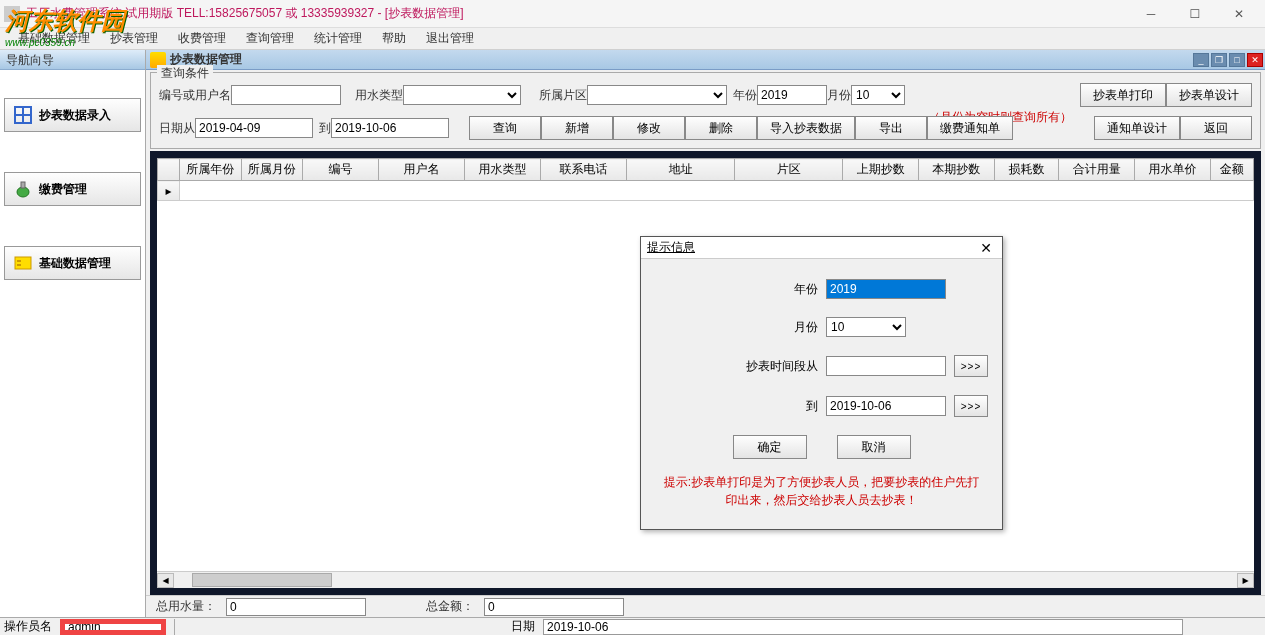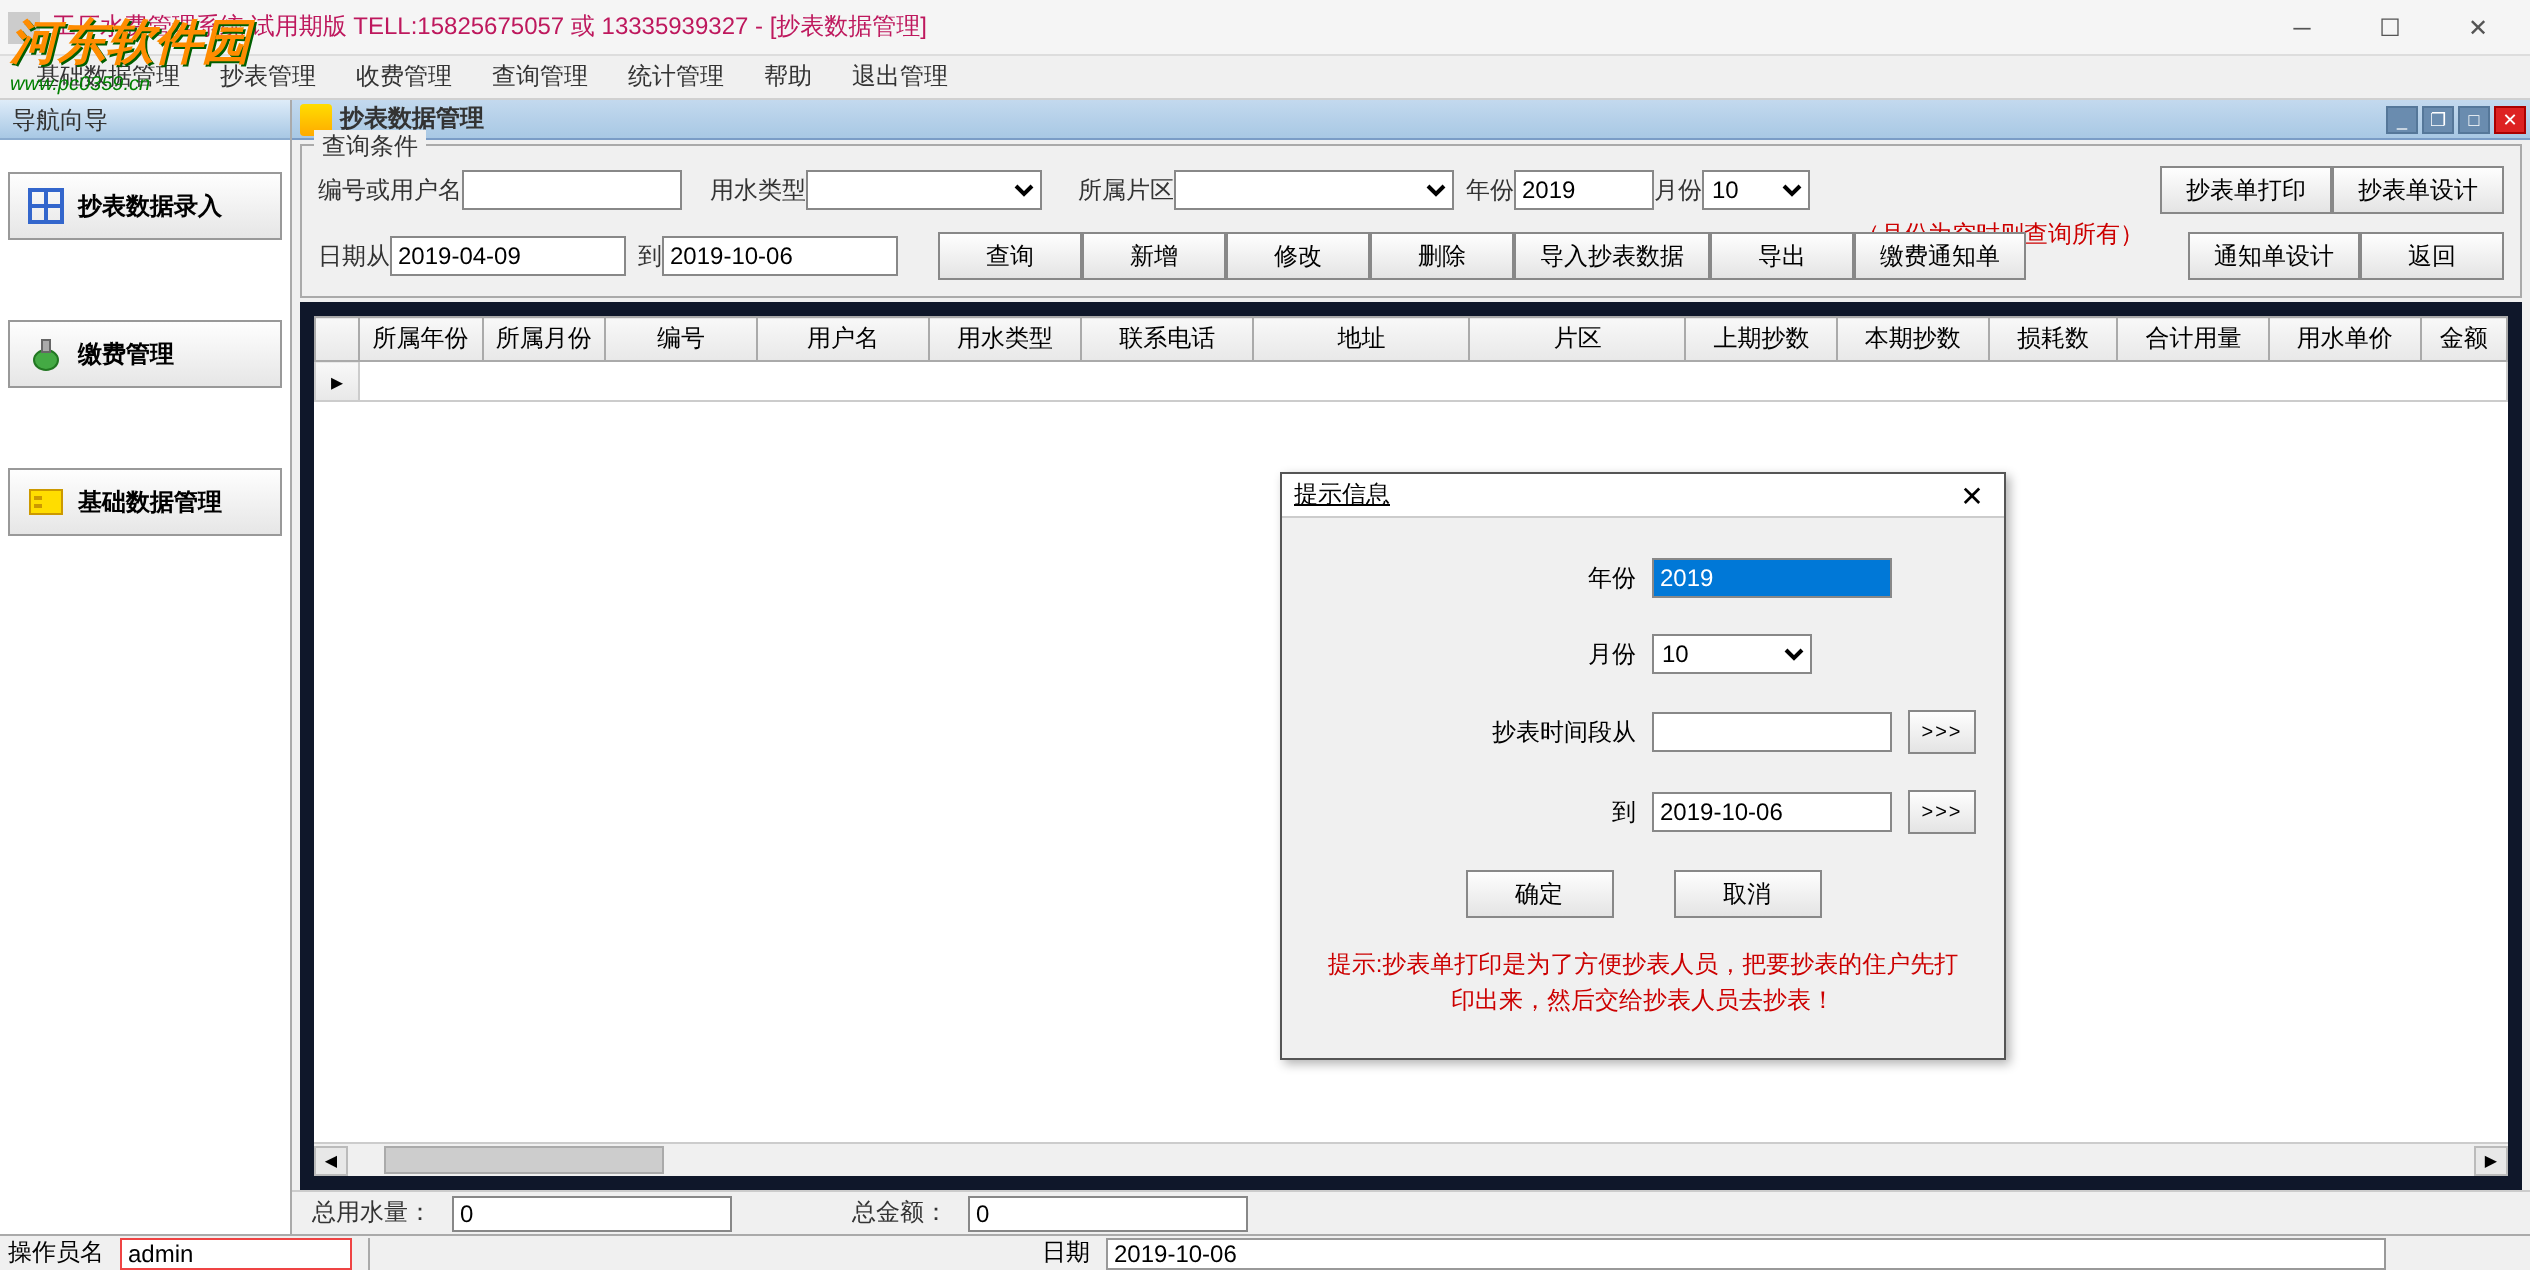--- a/index.html
+++ b/index.html
@@ -20,21 +20,21 @@
     
     .menubar { height: 22px; background: #f0f0f0; display: flex; align-items: center; padding-left: 8px; border-bottom: 1px solid #d0d0d0; }
     .menu-item { padding: 2px 10px; cursor: pointer; color: #333; }
     
     
     .main-area { display: flex; height: calc(100% - 28px - 22px - 18px); }
     
     
     .sidebar { width: 146px; background: #fff; border-right: 1px solid #aaa; }
     .sidebar-header { height: 20px; background: linear-gradient(#deecf9, #a8c8e4); border-bottom: 1px solid #8baccf; padding-left: 6px; line-height: 20px; color: #333; }
-    .sidebar-body { padding: 16px 4px; display: flex; flex-direction: column; gap: 40px; }
+    .sidebar-body { padding: 28px 4px; display: flex; flex-direction: column; gap: 40px; }
     .sidebar-btn { height: 34px; background: linear-gradient(#fefefe, #e6e6e6); border: 1px solid #999; display: flex; align-items: center; padding-left: 8px; gap: 6px; cursor: pointer; font-weight: bold; }
     .sb-icon { width: 20px; height: 20px; display: inline-flex; align-items: center; justify-content: center; }
     
     
     .doc-area { flex: 1; display: flex; flex-direction: column; background: #f0f0f0; }
     .doc-header { height: 20px; background: linear-gradient(#c3d9ee, #a8c8e4); display: flex; align-items: center; padding-left: 4px; border-bottom: 1px solid #7a9cc6; }
     .doc-icon { width: 16px; height: 16px; background: linear-gradient(#fd0,#fa0); margin-right: 4px; border-radius: 2px; }
     .doc-title { flex: 1; font-weight: bold; color: #333; }
     .doc-btns { display: flex; gap: 2px; margin-right: 2px; }
     .doc-win-btn { width: 16px; height: 14px; display: flex; align-items: center; justify-content: center; font-size: 9px; cursor: pointer; color: #fff; background: #6a8caf; border: 1px solid #557799; }
@@ -59,21 +59,21 @@
     .scrollbar-h { position: absolute; bottom: 0; left: 0; right: 0; height: 17px; background: #f0f0f0; border-top: 1px solid #ccc; display: flex; align-items: center; }
     .scroll-thumb { width: 140px; height: 14px; background: #cdcdcd; border: 1px solid #aaa; margin-left: 18px; }
     .scroll-arrow { width: 17px; height: 15px; background: #e8e8e8; border: 1px solid #bbb; display: flex; align-items: center; justify-content: center; font-size: 8px; }
     
     
     .doc-footer { height: 22px; background: #f0f0f0; display: flex; align-items: center; padding: 0 10px; border-top: 1px solid #ccc; gap: 10px; }
     .foot-input { border: 1px solid #888; background: #fff; height: 18px; width: 140px; padding: 0 3px; }
     
     
     .statusbar { position: absolute; bottom: 0; left: 0; right: 0; height: 18px; background: #f0f0f0; border-top: 1px solid #aaa; display: flex; align-items: center; padding: 0 4px; gap: 8px; }
-    .status-input { border: 1px solid #ef4444; background: #fff; height: 16px; padding: 0 3px; width: 116px; }
+    .status-input { border: 5px solid #ef4444; background: #fff; height: 16px; padding: 0 3px; width: 106px; }
     .status-sep { border-left: 1px solid #aaa; height: 16px; }
     .status-date { border: 1px solid #999; background: #fff; height: 16px; padding: 0 3px; width: 640px; }
     
     
     .dialog { position: absolute; top: 236px; left: 640px; width: 363px; background: #f0f0f0; border: 1px solid #555; box-shadow: 2px 2px 5px rgba(0,0,0,.3); z-index: 50; }
     .dialog-title { height: 22px; background: #fff; display: flex; align-items: center; padding: 0 6px; border-bottom: 1px solid #ccc; }
     .dialog-title-text { flex: 1; text-decoration: underline; }
     .dialog-close { width: 20px; height: 18px; display: flex; align-items: center; justify-content: center; cursor: pointer; font-size: 14px; }
     .dialog-body { padding: 20px 14px 10px; }
     .drow { display: flex; align-items: center; justify-content: flex-end; gap: 8px; margin-bottom: 18px; }

